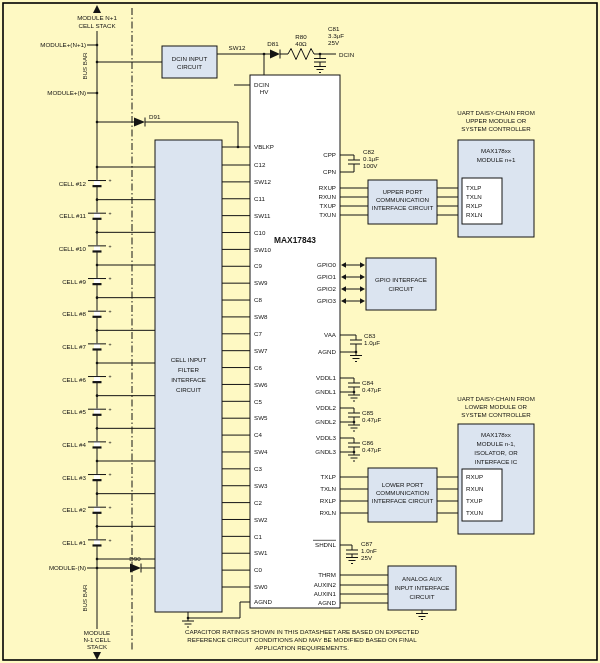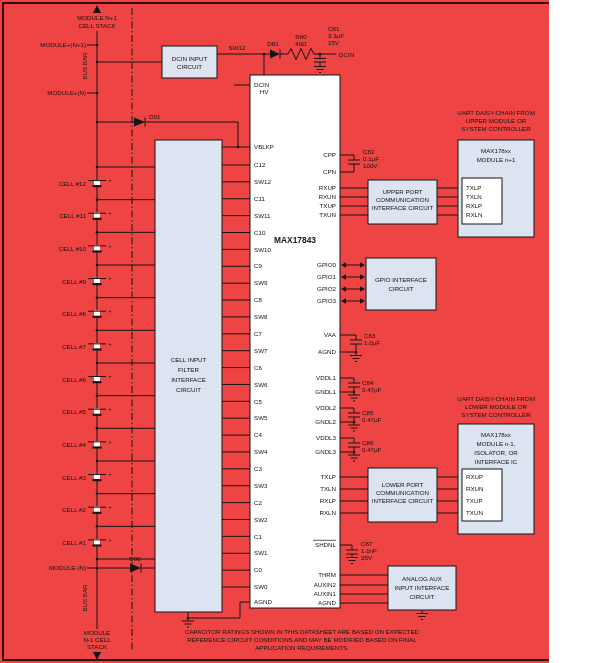--- a/index.html
+++ b/index.html
@@ -1,16 +1,16 @@
 <!DOCTYPE html>
 <html><head>
 <meta charset="utf-8">
 <style>
   html,body{margin:0;padding:0}
-  .page{width:549px;height:663px;background:#ef4444;position:relative;overflow:hidden}
+  .page{width:600px;height:663px;background:#fef9c3;position:relative;overflow:hidden}
   svg{display:block}
   svg text{font-family:"Liberation Sans","DejaVu Sans",sans-serif;font-size:6.2px;fill:#141414}
   .mid{text-anchor:middle}
   .end{text-anchor:end}
   .big{font-size:8.4px;font-weight:bold}
   .plus{font-size:5.2px}
   line,polyline{stroke:#141414;stroke-width:1;fill:none}
   .blk{fill:var(--blk,#dbe4f0);stroke:#141414;stroke-width:1}
   .wht{fill:#ffffff;stroke:#141414;stroke-width:1}
   .erase{fill:#ffffff;stroke:none}

